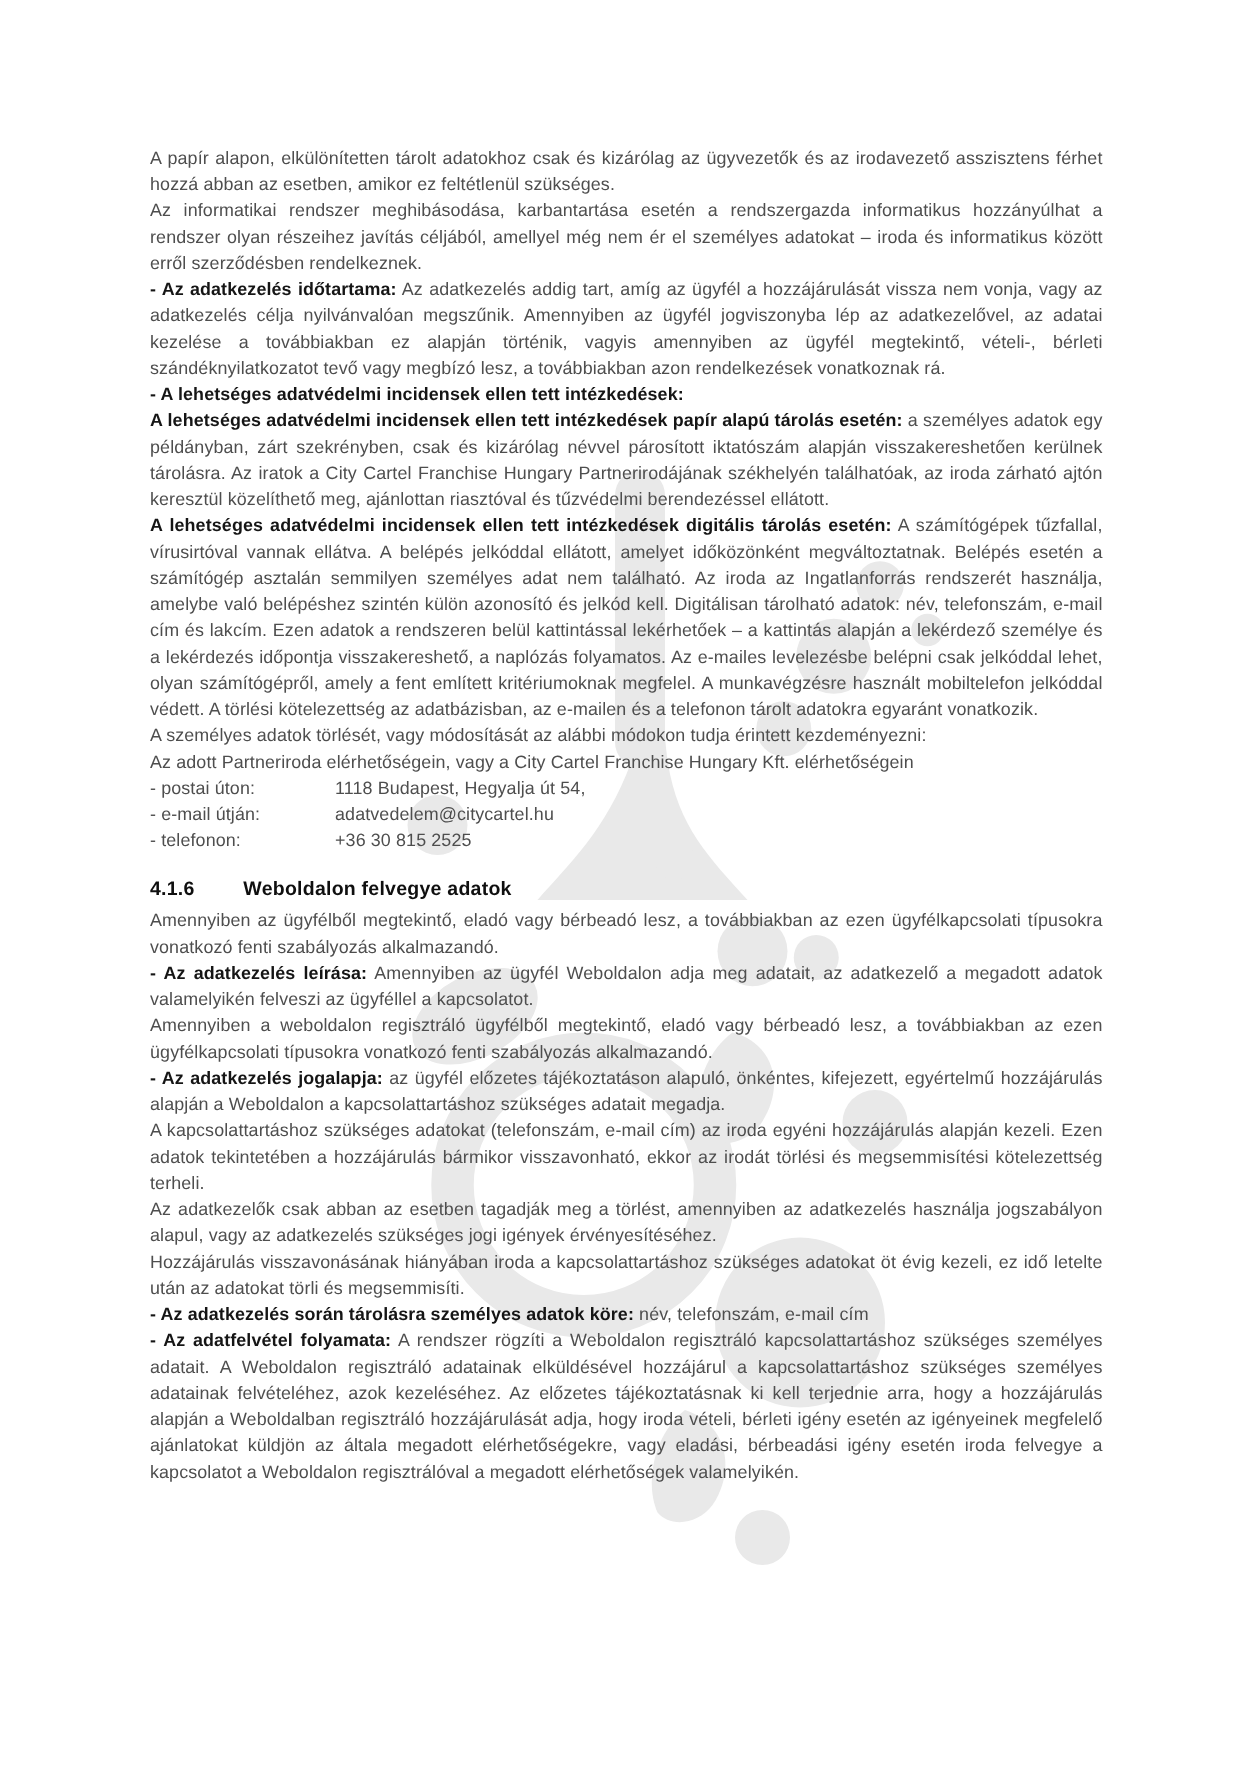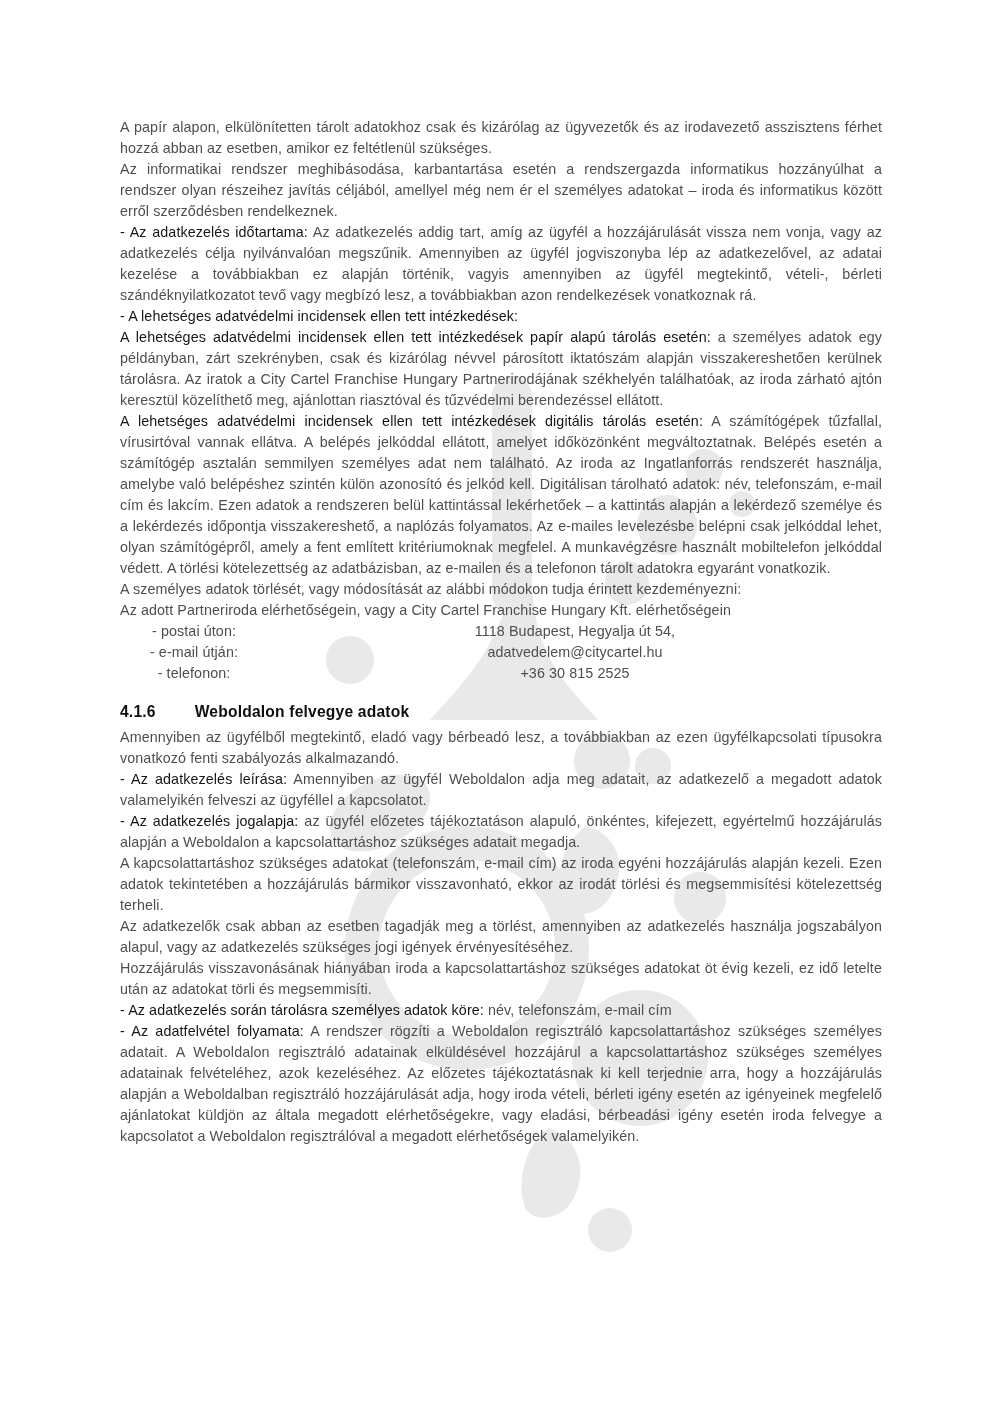--- a/index.html
+++ b/index.html
@@ -13,22 +13,22 @@
   .watermark{
     position:absolute;left:280px;top:368px;z-index:0;pointer-events:none;
   }
   .content{
     position:absolute;left:120px;top:117px;width:762px;z-index:1;
     font-size:14.3px;line-height:21px;color:#4e4e4e;
     text-align:justify;letter-spacing:0.1px;
     hyphens:none;
   }
   .content p{margin:0;}
-  .content .b{font-weight:normal;color:#151515;}
-  .contact-row{display:flex;text-align:center;}
+  .content .b{font-weight:bold;color:#151515;}
+  .contact-row{display:flex;text-align:left;}
   .contact-label{width:148px;flex-shrink:0;}
   .contact-value{flex:1;}
   .section-heading{
     margin-top:17px;margin-bottom:5px;
     font-weight:bold;color:#0f0f0f;font-size:15.6px;
     text-align:left;letter-spacing:0.2px;
   }
   .section-number{display:inline-block;margin-right:39px;}
   .page-number{
     position:absolute;left:0;top:1314px;width:100%;z-index:1;
@@ -85,20 +85,21 @@
       <span class="contact-label">- telefonon:</span>
       <span class="contact-value">+36 30 815 2525</span>
     </div>
 
     <div class="section-heading">
       <span class="section-number">4.1.6</span><span>Weboldalon felvegye adatok</span>
     </div>
 
     <p><span class="b"></span><span>Amennyiben az ügyfélből megtekintő, eladó vagy bérbeadó lesz, a továbbiakban az ezen ügyfélkapcsolati típusokra vonatkozó fenti szabályozás alkalmazandó.</span></p>
     <p><span class="b">- Az adatkezelés leírása:</span><span> Amennyiben az ügyfél Weboldalon adja meg adatait, az adatkezelő a megadott adatok valamelyikén felveszi az ügyféllel a kapcsolatot.</span></p>
+    <p><span class="b"></span><span>Amennyiben a weboldalon regisztráló ügyfélből megtekintő, eladó vagy bérbeadó lesz, a továbbiakban az ezen ügyfélkapcsolati típusokra vonatkozó fenti szabályozás alkalmazandó.</span></p>
     <p><span class="b">- Az adatkezelés jogalapja:</span><span> az ügyfél előzetes tájékoztatáson alapuló, önkéntes, kifejezett, egyértelmű hozzájárulás alapján a Weboldalon a kapcsolattartáshoz szükséges adatait megadja.</span></p>
     <p><span class="b"></span><span>A kapcsolattartáshoz szükséges adatokat (telefonszám, e-mail cím) az iroda egyéni hozzájárulás alapján kezeli. Ezen adatok tekintetében a hozzájárulás bármikor visszavonható, ekkor az irodát törlési és megsemmisítési kötelezettség terheli.</span></p>
     <p><span class="b"></span><span>Az adatkezelők csak abban az esetben tagadják meg a törlést, amennyiben az adatkezelés használja jogszabályon alapul, vagy az adatkezelés szükséges jogi igények érvényesítéséhez.</span></p>
     <p><span class="b"></span><span>Hozzájárulás visszavonásának hiányában iroda a kapcsolattartáshoz szükséges adatokat öt évig kezeli, ez idő letelte után az adatokat törli és megsemmisíti.</span></p>
     <p><span class="b">- Az adatkezelés során tárolásra személyes adatok köre:</span><span> név, telefonszám, e-mail cím</span></p>
     <p><span class="b">- Az adatfelvétel folyamata:</span><span> A rendszer rögzíti a Weboldalon regisztráló kapcsolattartáshoz szükséges személyes adatait. A Weboldalon regisztráló adatainak elküldésével hozzájárul a kapcsolattartáshoz szükséges személyes adatainak felvételéhez, azok kezeléséhez. Az előzetes tájékoztatásnak ki kell terjednie arra, hogy a hozzájárulás alapján a Weboldalban regisztráló hozzájárulását adja, hogy iroda vételi, bérleti igény esetén az igényeinek megfelelő ajánlatokat küldjön az általa megadott elérhetőségekre, vagy eladási, bérbeadási igény esetén iroda felvegye a kapcsolatot a Weboldalon regisztrálóval a megadott elérhetőségek valamelyikén.</span></p>
 
   </div>
 
   <div class="page-number">10</div>

